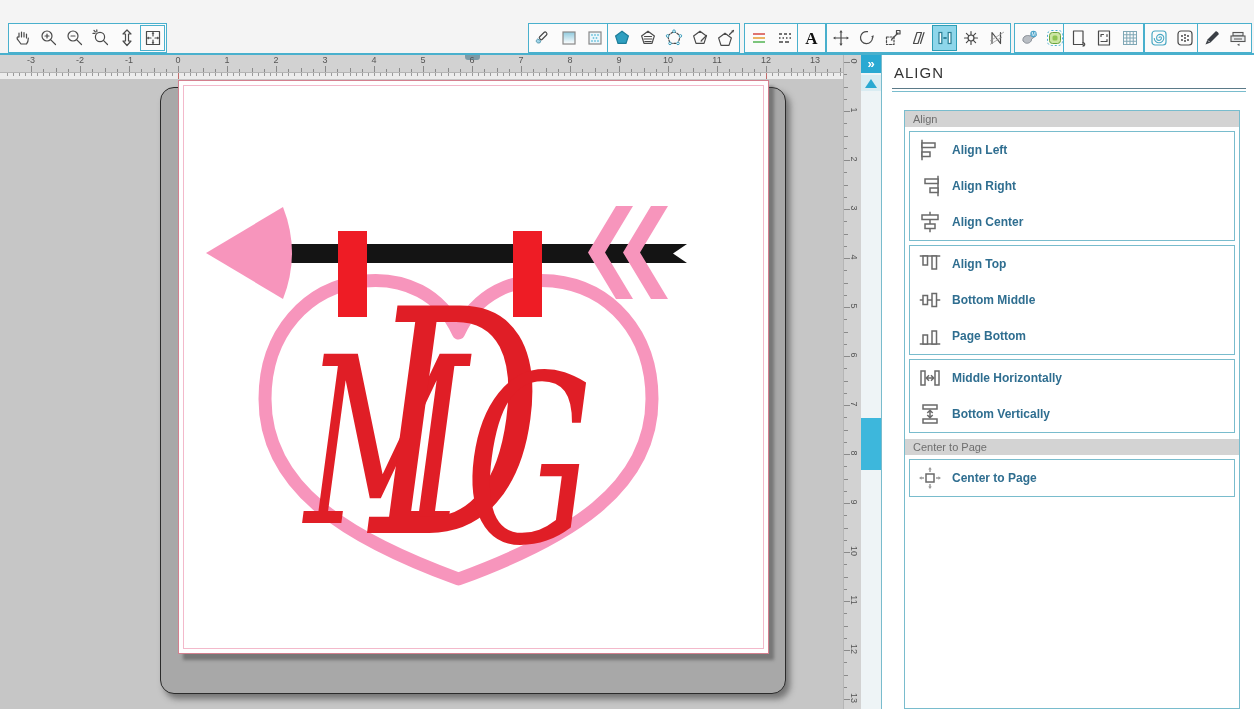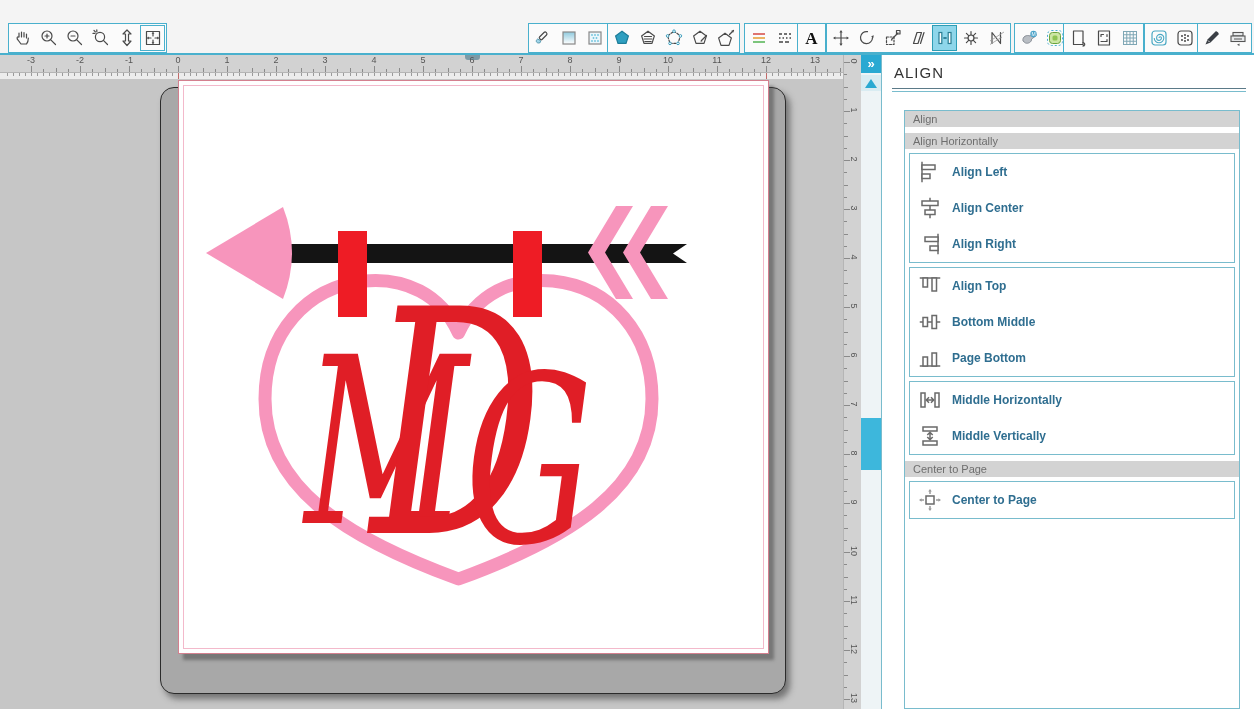--- a/index.html
+++ b/index.html
@@ -672,52 +672,51 @@
 
 <div class="panel">
   <div class="ptitle">ALIGN</div>
   <div class="punder1"></div>
   <div class="punder2"></div>
 
   <div class="pcontainer">
 
     <div class="phead">Align</div>
 
-    <div class="phead">Align Horizontally</div>
     <div class="pbox">
       <div class="prow">
         <span class="picon">
             <svg width="26" height="26" viewBox="0 0 26 26">
               <path class="pk" d="M5 3.5v19"></path>
               <rect class="pw" x="5" y="6" width="13" height="4.5"></rect>
               <rect class="pw" x="5" y="15" width="8" height="4.5"></rect>
             </svg>
           </span>
         <span class="plabel">Align Left</span>
       </div>
       <div class="prow">
         <span class="picon">
             <svg width="26" height="26" viewBox="0 0 26 26">
+              <path class="pk" d="M21 3.5v19"></path>
+              <rect class="pw" x="8" y="6" width="13" height="4.5"></rect>
+              <rect class="pw" x="13" y="15" width="8" height="4.5"></rect>
+            </svg>
+          </span>
+        <span class="plabel">Align Right</span>
+      </div>
+      <div class="prow">
+        <span class="picon">
+            <svg width="26" height="26" viewBox="0 0 26 26">
               <path class="pk" d="M13 3.5v19"></path>
               <rect class="pw" x="5" y="6" width="16" height="4.5"></rect>
               <rect class="pw" x="8" y="15" width="10" height="4.5"></rect>
             </svg>
           </span>
         <span class="plabel">Align Center</span>
       </div>
-      <div class="prow">
-        <span class="picon">
-            <svg width="26" height="26" viewBox="0 0 26 26">
-              <path class="pk" d="M21 3.5v19"></path>
-              <rect class="pw" x="8" y="6" width="13" height="4.5"></rect>
-              <rect class="pw" x="13" y="15" width="8" height="4.5"></rect>
-            </svg>
-          </span>
-        <span class="plabel">Align Right</span>
-      </div>
     </div>
 
     <div class="pbox">
       <div class="prow">
         <span class="picon">
             <svg width="26" height="26" viewBox="0 0 26 26">
               <path class="pk" d="M3.5 5h19"></path>
               <rect class="pw" x="6" y="5" width="4.5" height="9"></rect>
               <rect class="pw" x="15" y="5" width="4.5" height="13"></rect>
             </svg>
@@ -758,21 +757,21 @@
         <span class="plabel">Middle Horizontally</span>
       </div>
       <div class="prow">
         <span class="picon">
             <svg width="26" height="26" viewBox="0 0 26 26">
               <rect class="pw" x="6" y="4" width="14" height="4"></rect>
               <rect class="pw" x="6" y="18" width="14" height="4"></rect>
               <path class="pk" d="M13 9.5v7 M10.8 11.5L13 9.3l2.2 2.2 M10.8 14.5l2.2 2.2 2.2-2.2"></path>
             </svg>
           </span>
-        <span class="plabel">Middle Vertically</span>
+        <span class="plabel">Bottom Vertically</span>
       </div>
     </div>
 
     <div class="phead">Center to Page</div>
     <div class="pbox">
       <div class="prow">
         <span class="picon">
             <svg width="26" height="26" viewBox="0 0 26 26">
               <rect class="pw" x="9" y="9" width="8" height="8"></rect>
               <path class="pa" d="M13 7V3.5 M13 19v3.5 M7 13H3.5 M19 13h3.5"></path>

